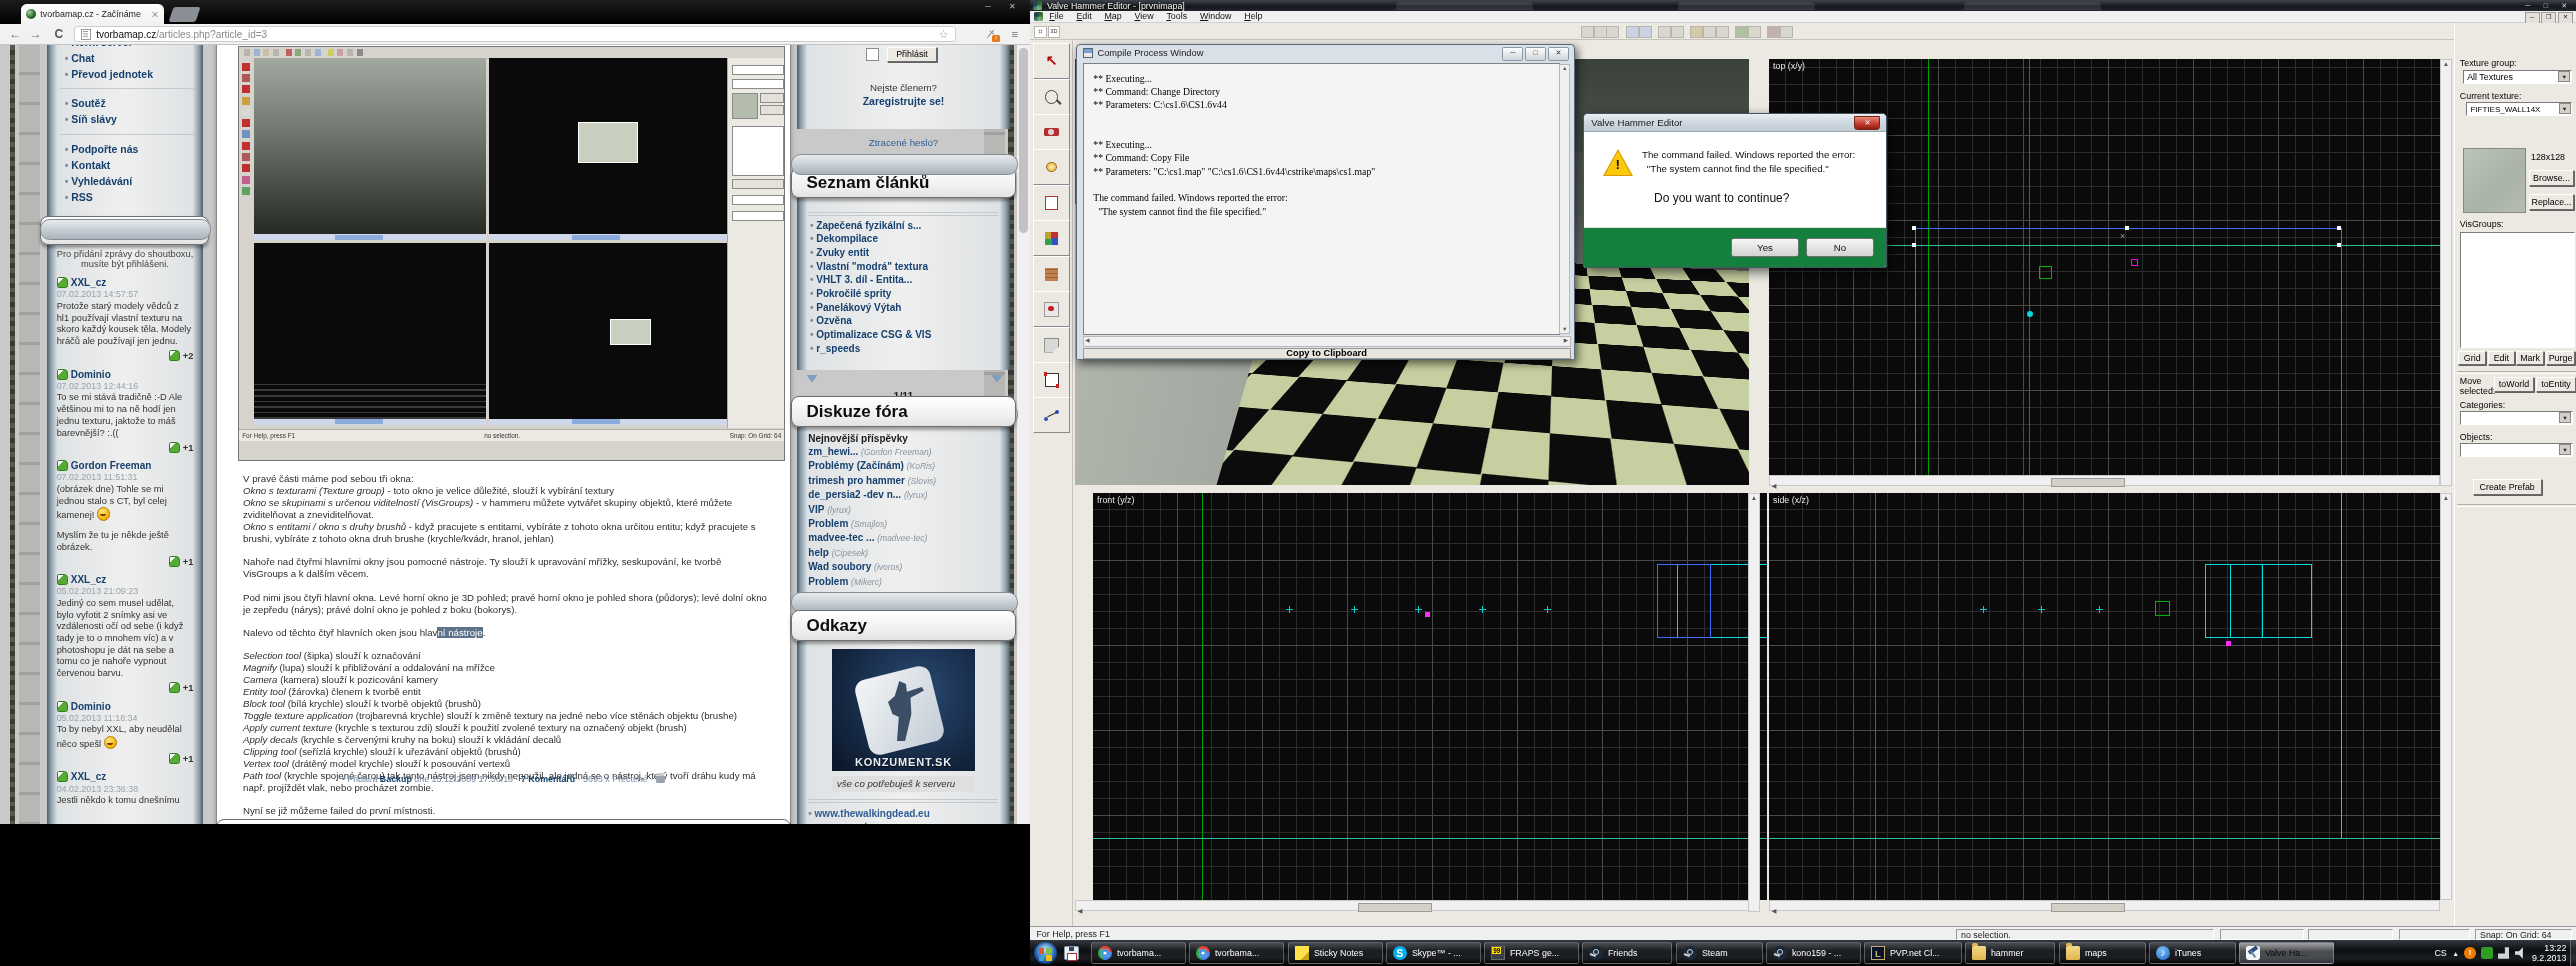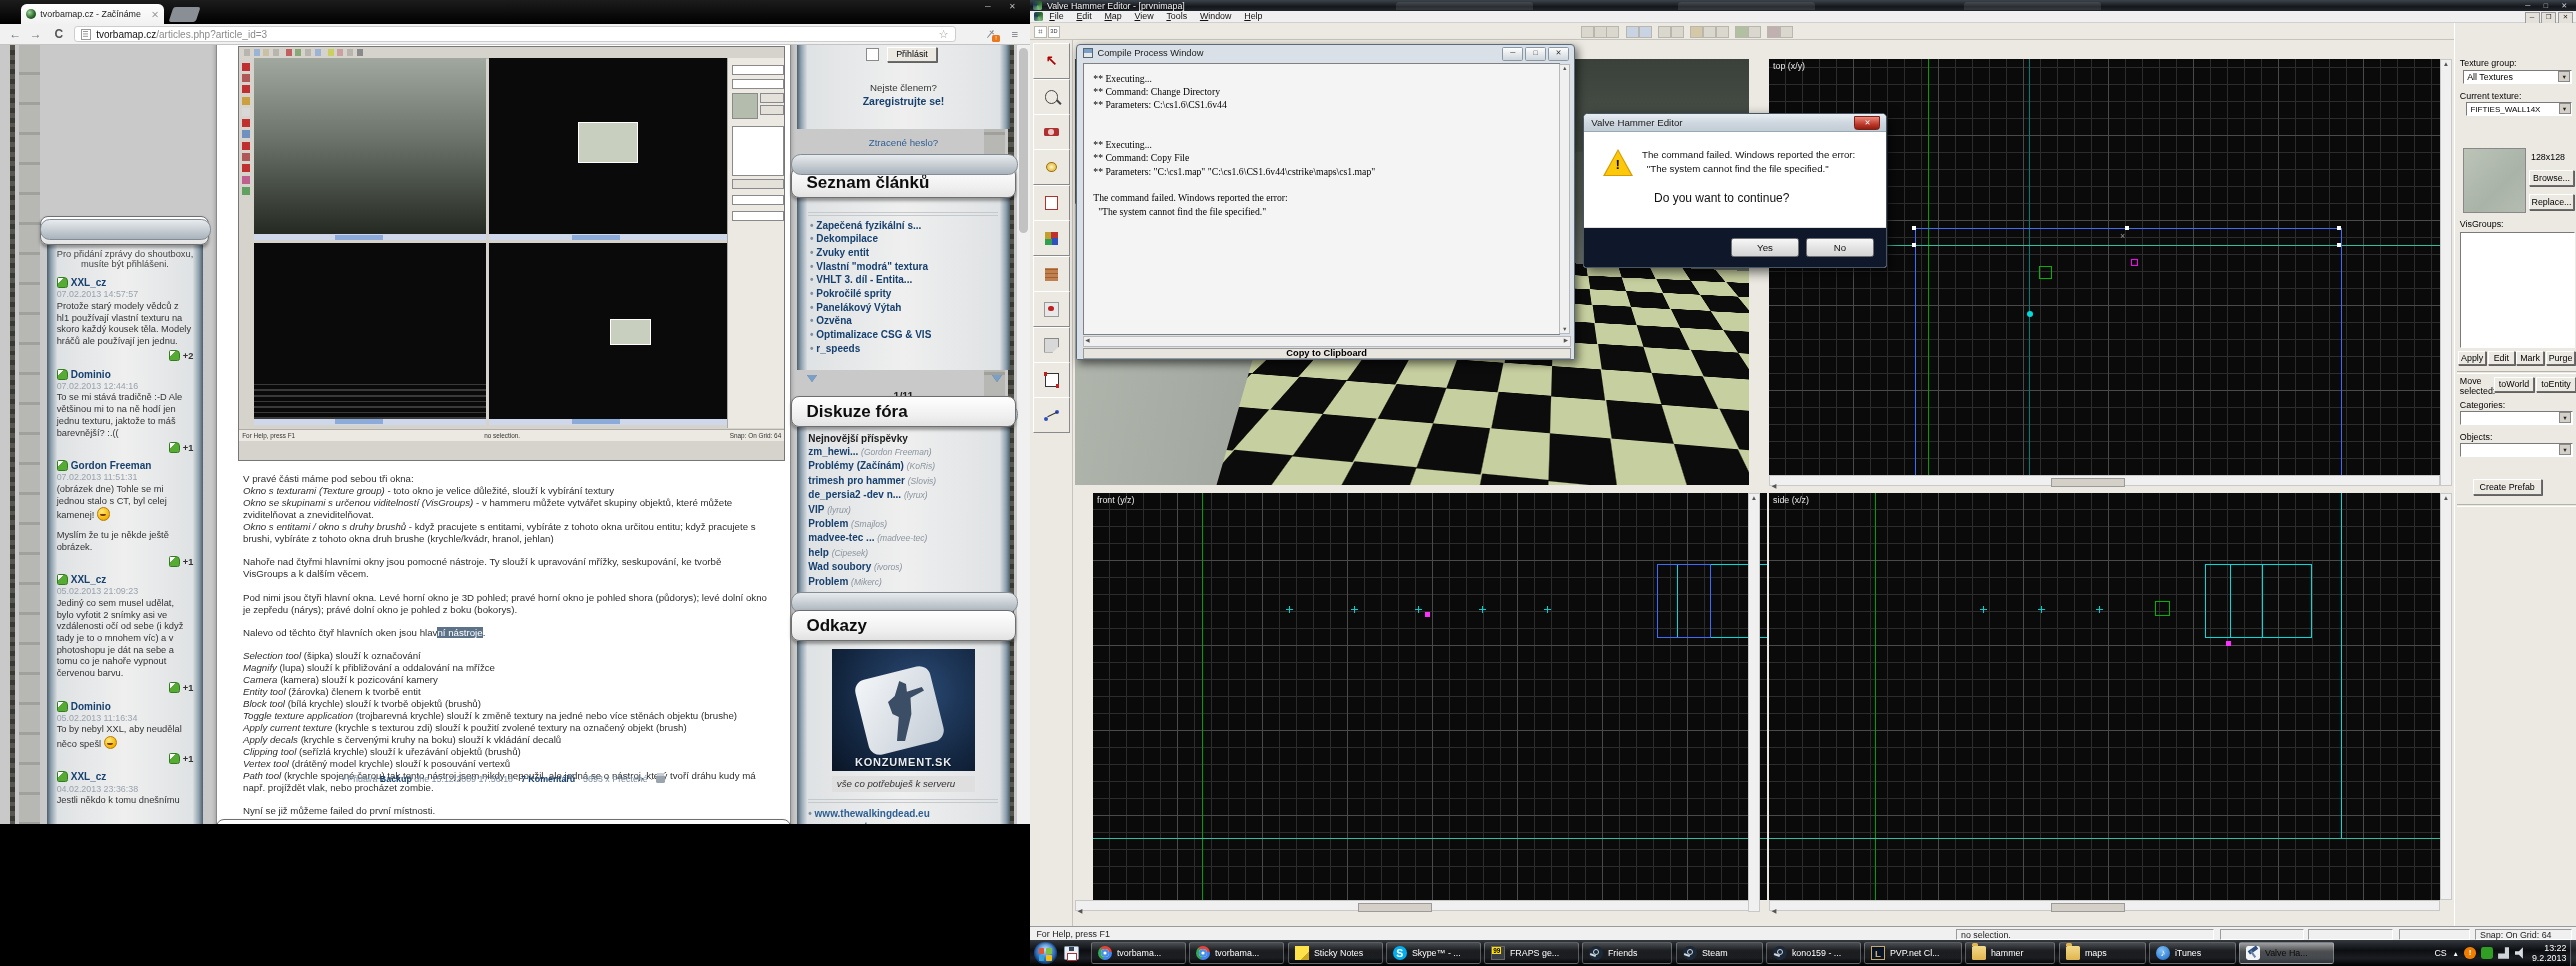--- a/index.html
+++ b/index.html
@@ -176,21 +176,21 @@
              display:flex;align-items:center;font-size:9.7px;color:#1a1a1a;padding-left:7.2px;border-bottom:0.8px solid #9aa8b4;box-sizing:border-box;}
   .err-close{position:absolute;right:5.6px;top:2.4px;width:24px;height:12px;background:linear-gradient(#e98b7e,#c0392b 60%,#8e1e12);
              border:0.8px solid #7a2015;border-radius:0 0 3.2px 3.2px;color:#fff;font-size:7.2px;text-align:center;line-height:11.3px;}
   .warn{position:absolute;left:21px;top:37px;width:0;height:0;border-left:13.7px solid transparent;border-right:13.7px solid transparent;
         border-bottom:24px solid #fcc80a;}
   .warn::before{content:"";position:absolute;left:-15.3px;top:-2.4px;border-left:15.3px solid transparent;border-right:15.3px solid transparent;
         border-bottom:27px solid #d89a00;z-index:-1;}
   .warn::after{content:"!";position:absolute;left:-2.4px;top:5.6px;font-weight:bold;font-size:13.7px;color:#111;}
   .err-text{position:absolute;left:58px;top:34px;width:233px;font-size:9.7px;color:#111;line-height:13.7px;}
   .err-q{position:absolute;left:58px;top:77px;font-size:12px;color:#111;padding-left:12px;}
-  .err-footer{position:absolute;left:0;right:0;bottom:0;height:39px;background:#0f172a;border-top:0.8px solid #dfdfdf;}
+  .err-footer{position:absolute;left:0;right:0;bottom:0;height:39px;background:#15803d;border-top:0.8px solid #dfdfdf;}
   .err-btn{position:absolute;top:9.7px;width:68px;height:19.3px;background:linear-gradient(#f7f7f7,#e4e4e4 50%,#d3d3d3);
            border:0.8px solid #707070;border-radius:2.4px;font-size:9.7px;color:#111;text-align:center;line-height:18.5px;box-sizing:border-box;}
   
   .statusbar{position:absolute;left:1030px;top:926px;width:1546px;height:14.5px;background:#f0f0f0;border-top:0.8px solid #9a9a9a;
              font-size:8.9px;color:#222;box-sizing:border-box;}
   .sseg{position:absolute;top:1.6px;height:11.3px;border:0.8px solid;border-color:#9a9a9a #fff #fff #9a9a9a;padding:0 4px;line-height:10.5px;box-sizing:border-box;}
   .taskbar{position:absolute;left:1030px;top:940px;width:1546px;height:26px;background:linear-gradient(#33383e,#0c0e11 40%,#1a1d22 70%,#000);}
   .orb{position:absolute;left:4px;top:1.6px;width:22.5px;height:22.5px;border-radius:50%;
        background:radial-gradient(circle at 50% 35%,#bfe0ff,#3f7ec9 45%,#16478c 80%,#0a2a55);box-shadow:inset 0 0 3.2px #001a3a;}
   .orb i{position:absolute;width:5.6px;height:5.6px;border-radius:0.8px;}
@@ -262,20 +262,35 @@
     <div class="pagewrap">
 
       <div class="abs chain" style="left:9.7px;top:0;width:5.6px;height:779px;"></div>
       <div class="abs stone" style="left:19.3px;top:0;width:21px;height:779px;"></div>
       <div class="abs stone" style="left:984px;top:0;width:21px;height:779px;"></div>
       <div class="abs chain" style="left:1008px;top:0;width:5.6px;height:779px;"></div>
       <div class="vscrollL">
           <span class="th"></span>
         </div>
 
+      <div class="pbody" style="left:47px;top:-19.3px;width:156px;height:203px;">
+        <div class="menu-list">
+          <span class="menu-item">Herní server</span>
+          <span class="menu-item">Chat</span>
+          <span class="menu-item">Převod jednotek</span>
+          <div class="mdiv"></div>
+          <span class="menu-item">Soutěž</span>
+          <span class="menu-item">Síň slávy</span>
+          <div class="mdiv"></div>
+          <span class="menu-item">Podpořte nás</span>
+          <span class="menu-item">Kontakt</span>
+          <span class="menu-item">Vyhledávání</span>
+          <span class="menu-item">RSS</span>
+        </div>
+      </div>
       <div class="pcurl" style="left:40px;top:174px;width:169px;"></div>
 
       <div class="phead" style="left:40px;top:171px;width:169px;height:29px;">Shoutbox</div>
       <div class="pbody" style="left:47px;top:198px;width:156px;height:581px;">
         <div class="shout-body">
           <div class="shout-notice">Pro přidání zprávy do shoutboxu, musíte být přihlášeni.</div>
 
           <div>
             <div><span class="thumb"></span><span class="sb-user">XXL_cz</span></div>
             <div class="sb-date">07.02.2013 14:57:57</div>
@@ -652,21 +667,21 @@
     <span class="rlabel" style="top:35px;">Texture group:</span>
     <div class="combo" style="left:8px;top:47px;width:109px;"><span>All Textures</span><span class="da">▼</span></div>
     <span class="rlabel" style="top:68px;">Current texture:</span>
     <div class="combo" style="left:11.3px;top:79px;width:106px;font-size:8px;"><span>FIFTIES_WALL14X</span><span class="da">▼</span></div>
     <div class="texprev"></div>
     <span class="rlabel" style="left:76px;top:129px;">128x128</span>
     <div class="btn97" style="left:74px;top:147px;width:45px;height:16px;">Browse...</div>
     <div class="btn97" style="left:74px;top:171px;width:45px;height:16px;">Replace...</div>
     <span class="rlabel" style="top:196px;">VisGroups:</span>
     <div class="listbox"></div>
-    <div class="btn97" style="left:3.2px;top:328px;width:28px;height:14.5px;">Apply</div>
+    <div class="btn97" style="left:3.2px;top:328px;width:28px;height:14.5px;">Grid</div>
     <div class="btn97" style="left:33px;top:328px;width:26.6px;height:14.5px;">Edit</div>
     <div class="btn97" style="left:61px;top:328px;width:28px;height:14.5px;">Mark</div>
     <div class="btn97" style="left:91px;top:328px;width:29px;height:14.5px;">Purge</div>
     <div class="hr-groove" style="top:348px;"></div>
     <span class="rlabel" style="top:353px;width:32px;">Move selected:</span>
     <div class="btn97" style="left:39px;top:354px;width:40px;height:15.3px;">toWorld</div>
     <div class="btn97" style="left:81px;top:354px;width:40px;height:15.3px;">toEntity</div>
     <span class="rlabel" style="top:377px;">Categories:</span>
     <div class="combo" style="left:4.8px;top:388px;width:113px;">
         <span class="da">▼</span>

